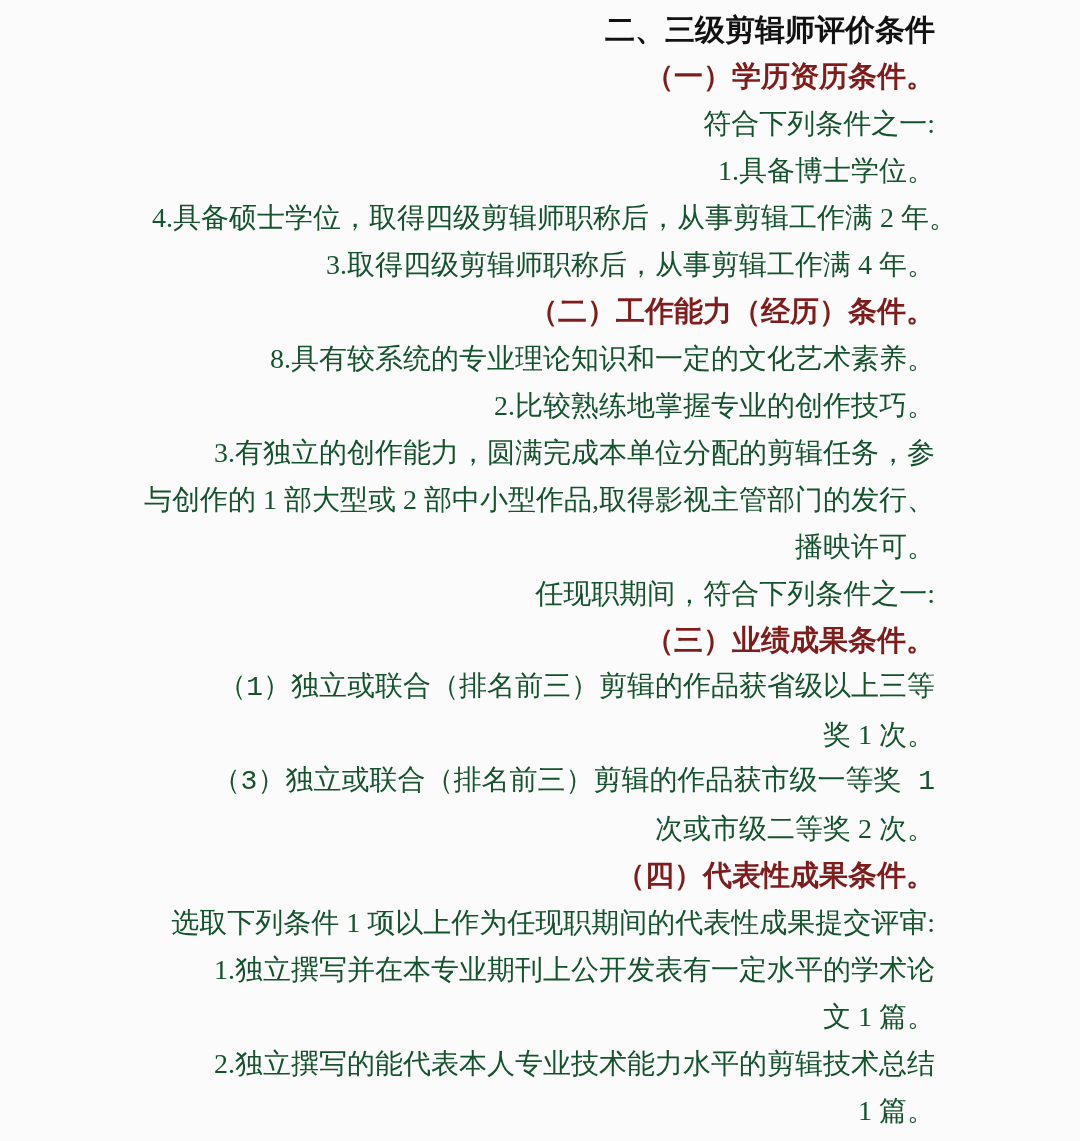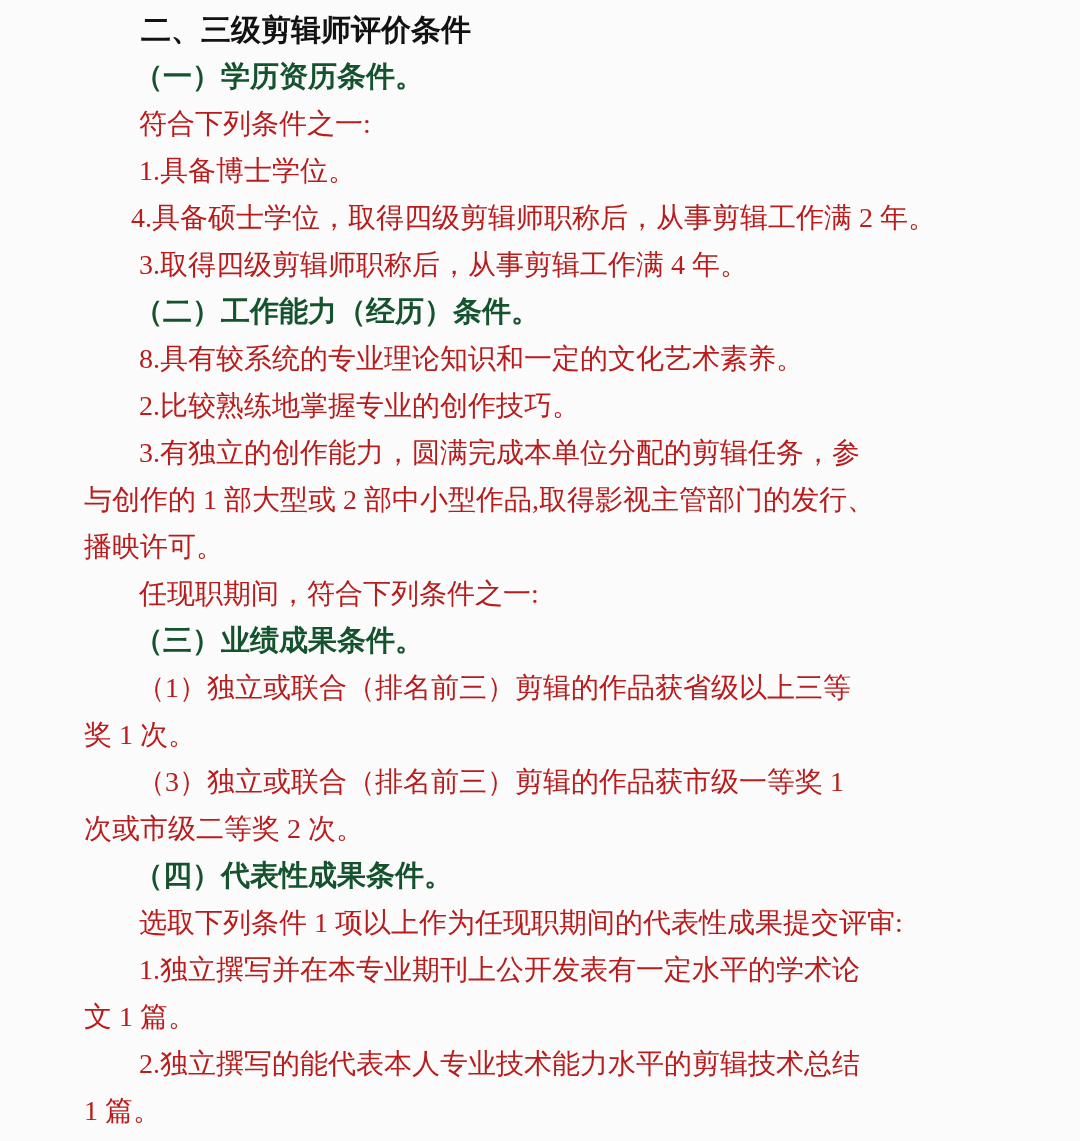--- a/index.html
+++ b/index.html
@@ -14,52 +14,53 @@
   }
   .page {
     position: relative;
     width: 1080px;
     height: 1141px;
     box-sizing: border-box;
     background: #fbfbfb;
     padding-top: 6px;
   }
   .content {
-    margin-left: 84px;
+    margin-left: 105px;
     width: 830px;
+    text-align: right;
   }
   .line {
     height: 47px;
     line-height: 47px;
     font-family: "Liberation Serif", "DejaVu Serif", serif;
     font-size: 28px;
-    color: #b91c1c;
+    color: #14532d;
     letter-spacing: 0px;
     white-space: nowrap;
   }
   
   .t {
     font-weight: 700;
     font-size: 30px;
     color: #121212;
     text-indent: 57px;
   }
   
   .h {
     font-weight: 700;
     font-size: 29px;
-    color: #14532d;
+    color: #7f1d1d;
     text-indent: 50px;
   }
   
   .i  { text-indent: 55px; }
   
   .i2 { text-indent: 47px; }
   
-  .ip { text-indent: 53px; }
+  .ip { text-indent: 53px; font-family: Liberation Mono, monospace; }
   
   .f  { text-indent: 0; }
 </style>
 </head>
 <body>
 
 <div class="page">
   <div class="content">
     <div class="line t">二、三级剪辑师评价条件</div>
     <div class="line h">（一）学历资历条件。</div>

